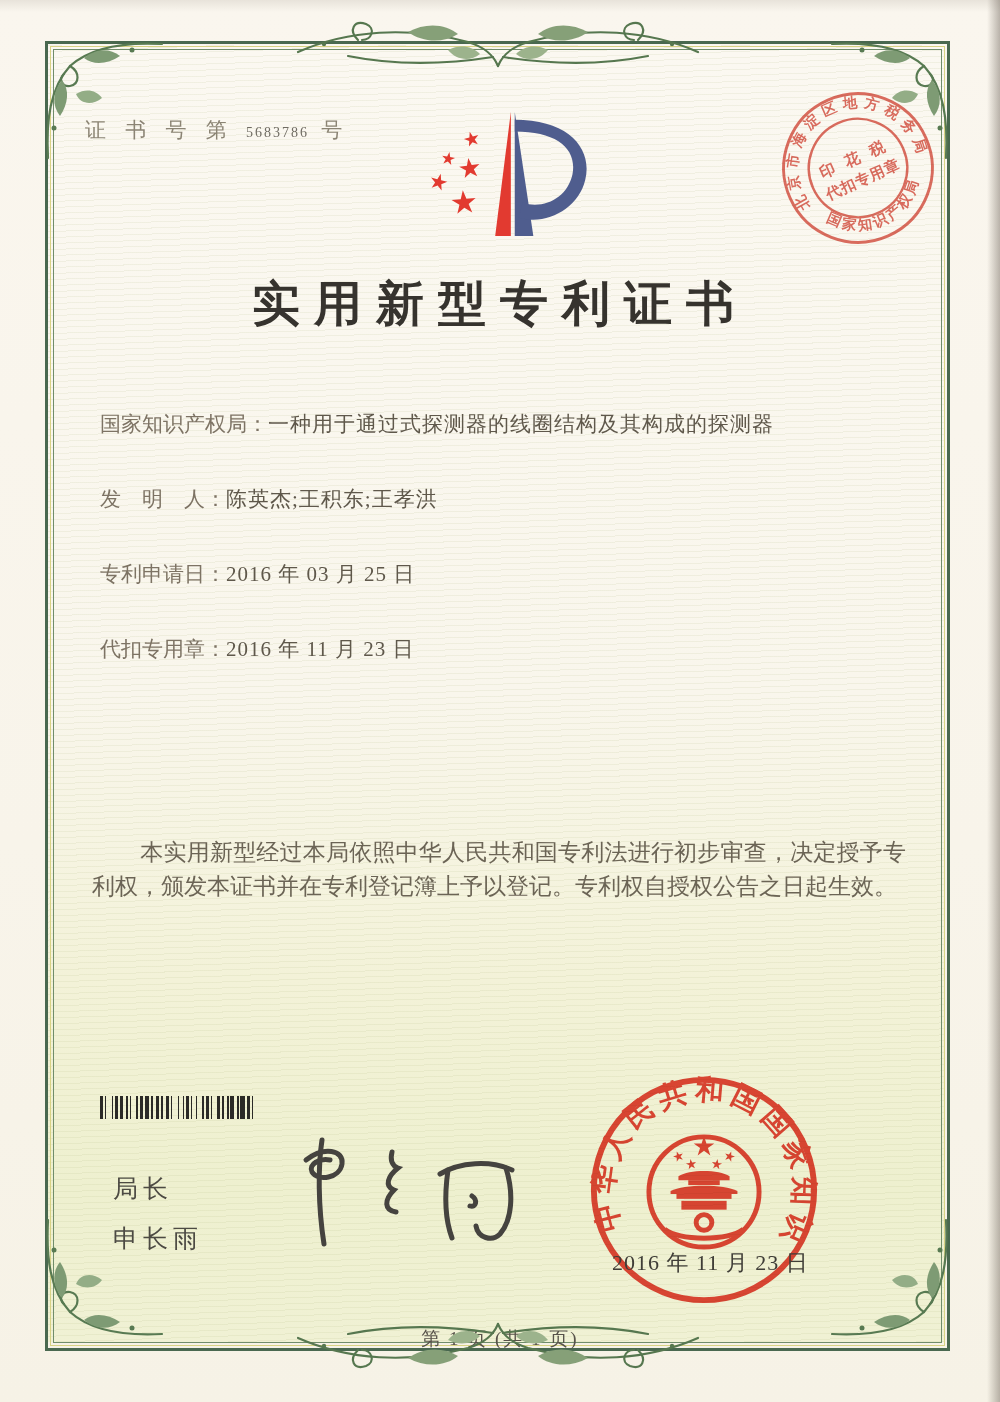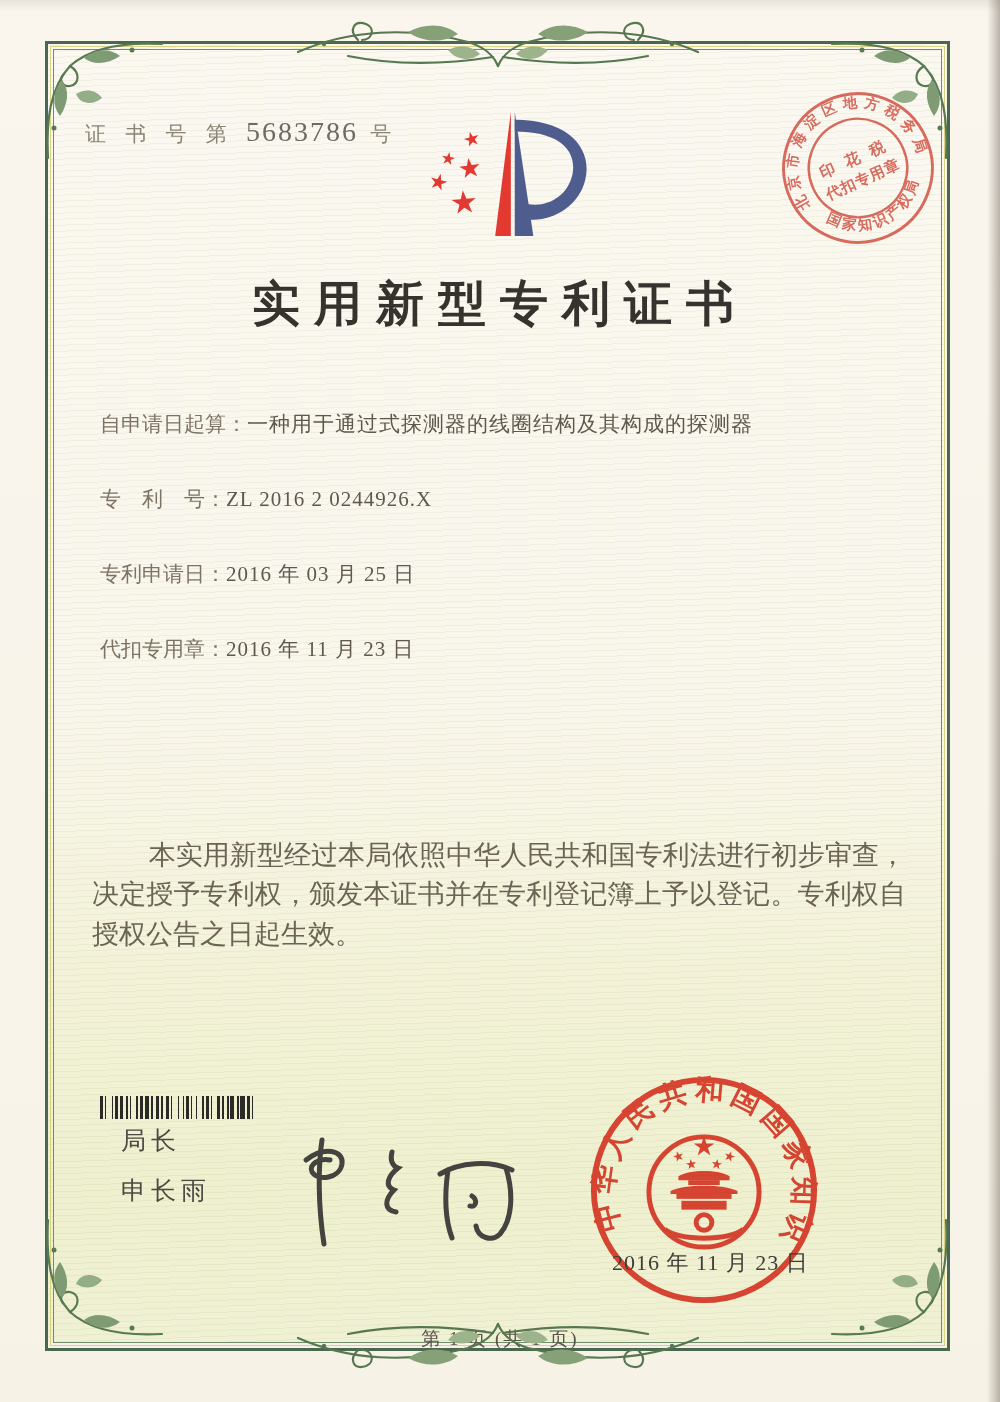--- a/index.html
+++ b/index.html
@@ -22,38 +22,38 @@
   .frame-c{position:absolute;inset:2px;border:1px solid #708c6a;}
   .orn{position:absolute;z-index:3;}
   .c-tl{left:40px;top:36px;width:130px;height:130px;}
   .c-tr{left:824px;top:36px;width:130px;height:130px;transform:scaleX(-1);}
   .c-bl{left:40px;top:1212px;width:130px;height:130px;transform:scaleY(-1);}
   .c-br{left:824px;top:1212px;width:130px;height:130px;transform:scale(-1,-1);}
   .o-top{left:288px;top:10px;width:420px;height:70px;}
   .o-bot{left:288px;top:1310px;width:420px;height:70px;transform:rotate(180deg);}
   
   .certno{position:absolute;left:85px;top:116px;z-index:2;font-size:21px;color:#8b8474;letter-spacing:7px;}
-  .certno .num{color:#6f6b62;letter-spacing:2px;font-size:28px;}
+  .certno .num{color:#6f6b62;letter-spacing:2px;font-size:14px;}
   .logo{position:absolute;left:420px;top:108px;width:168px;height:132px;z-index:2;}
   .title{position:absolute;left:0;right:0;top:272px;margin:0;z-index:2;text-align:center;
          font-size:48px;font-weight:700;color:#36332e;letter-spacing:14px;}
   
   .fields{position:absolute;left:100px;top:410px;width:810px;z-index:2;}
   .field-row{height:21px;margin-bottom:54px;font-size:21px;white-space:nowrap;}
   .flabel{color:#7d7364;}
   .fvalue{color:#5f584b;letter-spacing:1px;}
   
   .bodytext{position:absolute;left:92px;top:836px;width:814px;z-index:2;
-            font-size:27px;line-height:1.46;color:#6b6455;text-align:justify;}
+            font-size:23px;line-height:1.46;color:#6b6455;text-align:justify;}
   .bodytext p{margin:0;text-indent:2.1em;}
   
   .barcode{position:absolute;left:100px;top:1096px;width:292px;height:23px;z-index:2;}
   .barcode span{position:absolute;top:0;height:100%;background:#2b2a27;}
   
-  .signblock{position:absolute;left:113px;top:1124px;z-index:2;color:#4c4a43;font-size:25px;letter-spacing:5px;margin-left:8px;}
+  .signblock{position:absolute;left:113px;top:1172px;z-index:2;color:#4c4a43;font-size:25px;letter-spacing:5px;}
   .signblock div{margin-bottom:17px;}
   .signature{position:absolute;left:272px;top:1126px;width:250px;height:140px;z-index:2;}
   
   .seal{position:absolute;left:586px;top:1072px;width:236px;height:236px;z-index:2;
         mix-blend-mode:multiply;opacity:.92;}
   .sealdate{position:absolute;left:612px;top:1248px;z-index:5;font-size:22px;color:#3f3d37;letter-spacing:1px;}
   .taxstamp{position:absolute;left:776px;top:86px;width:164px;height:164px;z-index:2;
         mix-blend-mode:multiply;opacity:.88;}
   .footer{position:absolute;left:0;right:0;top:1326px;z-index:2;text-align:center;
         font-size:19px;color:#57524a;letter-spacing:2px;}
@@ -133,24 +133,24 @@
     <g fill="#4f5d8e">
       <path d="M96,4 L96,131 L115,131 Z"></path>
       <path d="M96,12 C152,12 176,42 168,74 C161,103 128,121 100,112 L104,97 C127,104 150,91 155,68 C160,42 140,24 96,24 Z"></path>
     </g>
   </svg>
 
   <h1 class="title">实用新型专利证书</h1>
 
   <div class="fields">
     <div class="field-row">
-      <span class="flabel">自申请日起算：</span><span class="fvalue">一种用于通过式探测器的线圈结构及其构成的探测器</span>
-    </div>
-    <div class="field-row">
-      <span class="flabel">专　利　号：</span><span class="fvalue">ZL 2016 2 0244926.X</span>
+      <span class="flabel">国家知识产权局：</span><span class="fvalue">一种用于通过式探测器的线圈结构及其构成的探测器</span>
+    </div>
+    <div class="field-row">
+      <span class="flabel">发　明　人：</span><span class="fvalue">陈英杰;王积东;王孝洪</span>
     </div>
     <div class="field-row">
       <span class="flabel">专利申请日：</span><span class="fvalue">2016 年 03 月 25 日</span>
     </div>
     <div class="field-row">
       <span class="flabel">代扣专用章：</span><span class="fvalue">2016 年 11 月 23 日</span>
     </div>
   </div>
 
   <div class="bodytext">

